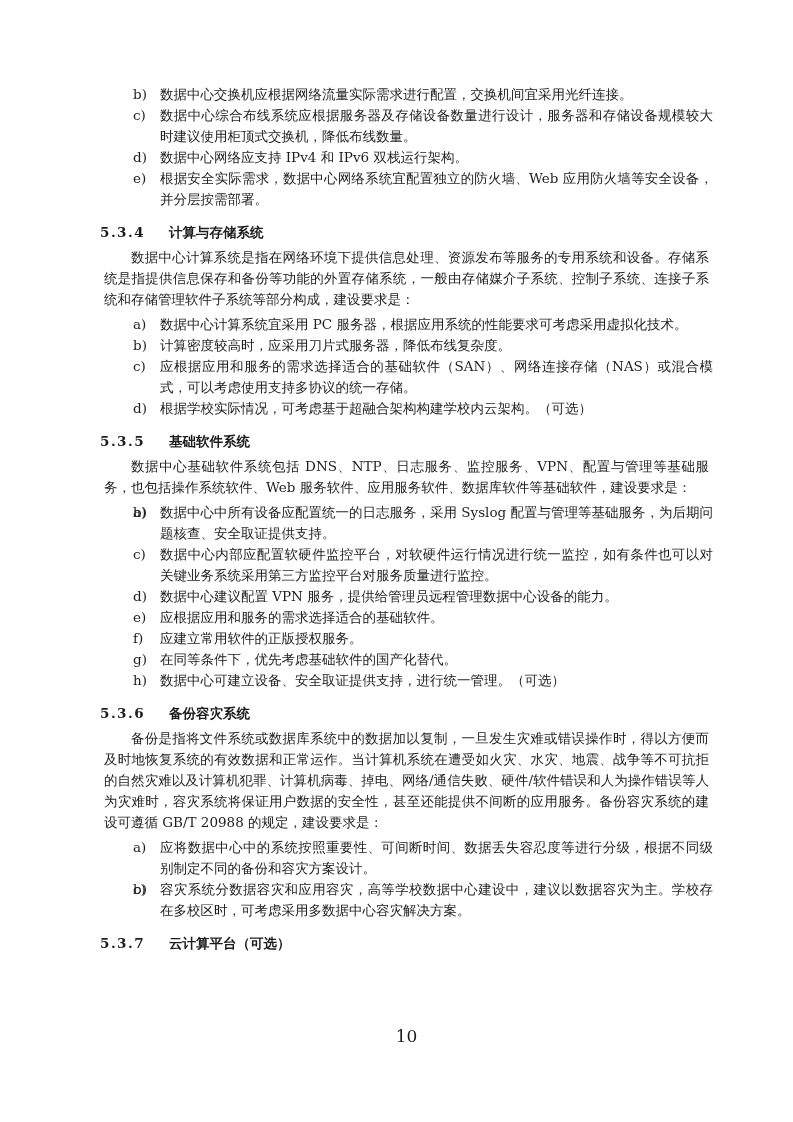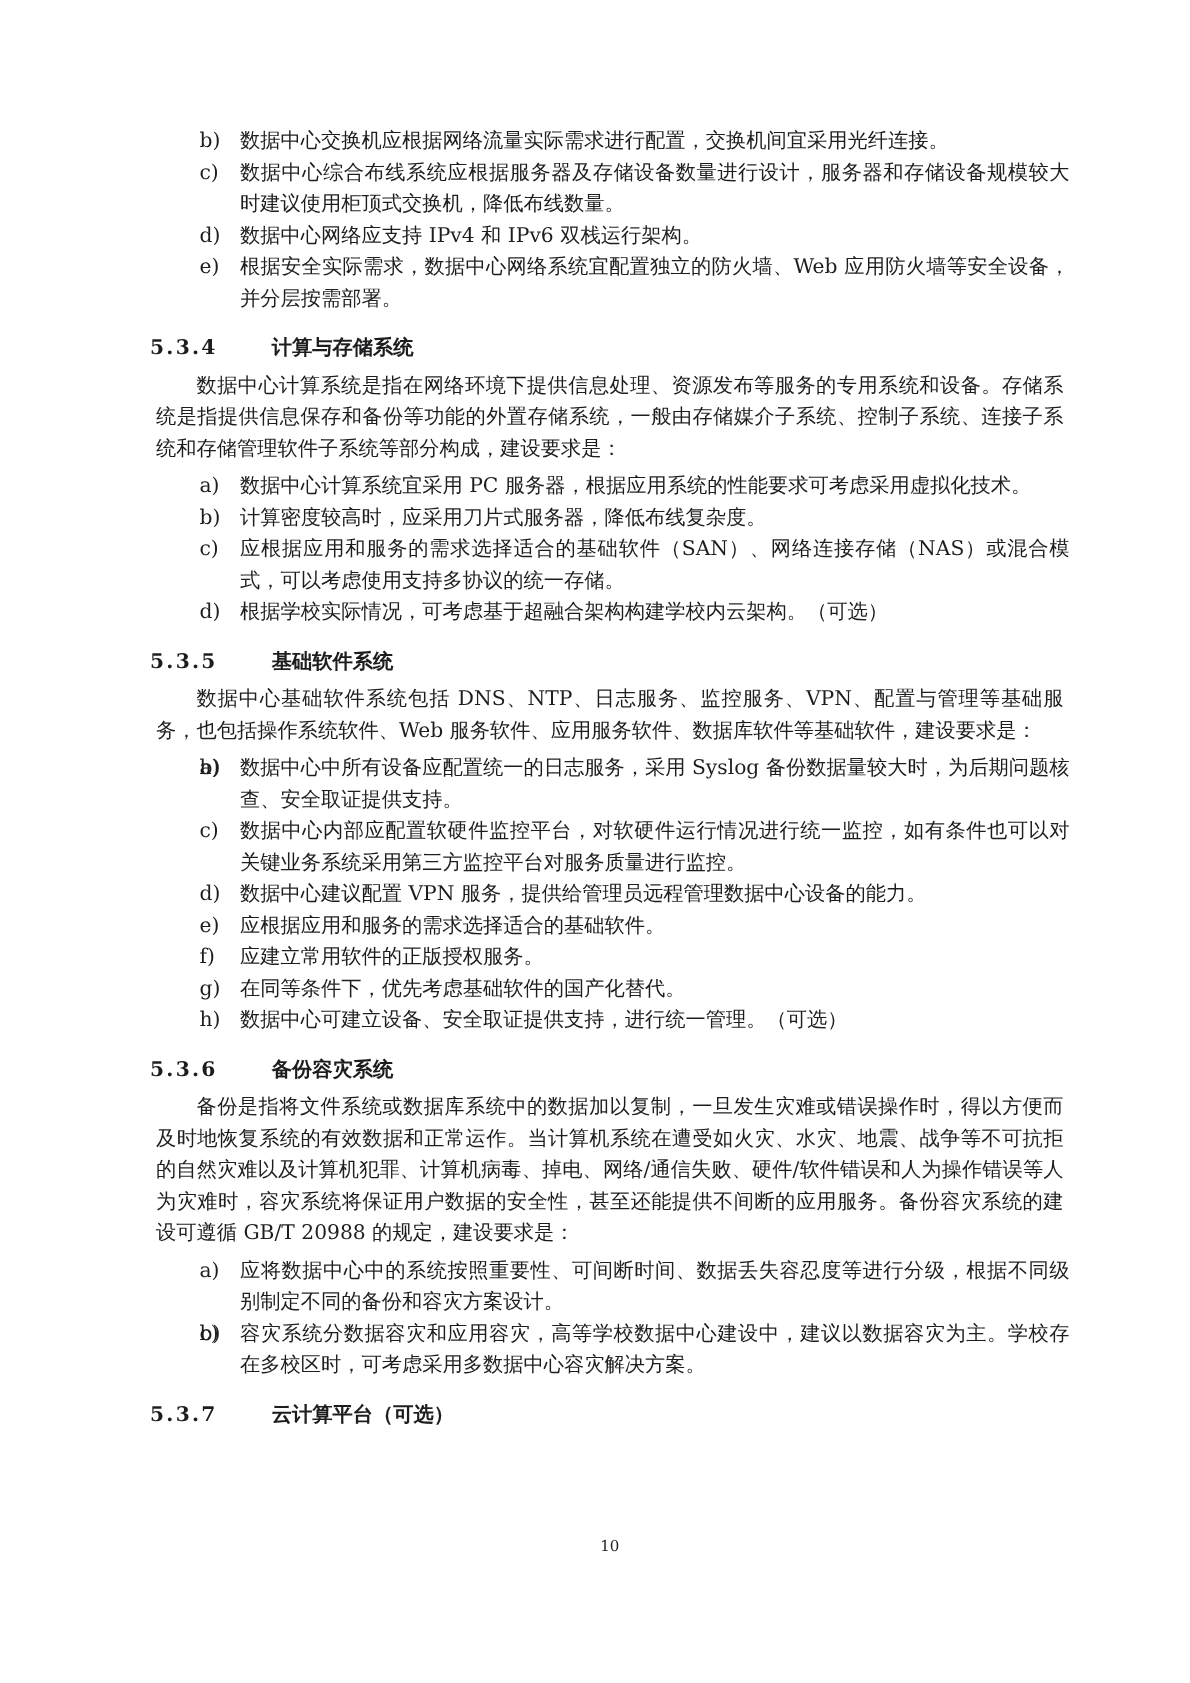--- a/index.html
+++ b/index.html
@@ -38,34 +38,34 @@
     top: 0;
   }
   .heading {
     font-weight: bold;
     margin-top: 12px;
     margin-bottom: 2px;
     text-align: left;
   }
   .heading .num {
     display: inline-block;
-    margin-right: 36px;
+    margin-right: 24px;
     letter-spacing: 1.5px;
   }
   .para {
     margin: 4px;
     text-indent: 2em;
   }
   .page-num {
     position: absolute;
     left: 100px;
     top: 1026px;
     width: 613px;
     text-align: center;
-    font-size: 10px;
+    font-size: 17px;
     color: #1d1d1f;
     font-family: "DejaVu Serif", "Liberation Serif", serif;
   }
 </style>
 </head>
 <body>
 
 <div class="page">
   <div class="content">
 
@@ -114,21 +114,21 @@
     <div class="heading">
       <span class="num">5.3.5</span><span class="ttl">基础软件系统</span>
     </div>
     <p class="para">数据中心基础软件系统包括 DNS、NTP、日志服务、监控服务、VPN、配置与管理等基础服务，也包括操作系统软件、Web 服务软件、应用服务软件、数据库软件等基础软件，建设要求是：</p>
     <div class="list">
       <div class="item">
         <span class="marker">a)</span>
       </div>
       <div class="item">
         <span class="marker">b)</span>
-        <span>数据中心中所有设备应配置统一的日志服务，采用 Syslog 备份数据量较大时，为后期问题核查、安全取证提供支持。</span>
+        <span>数据中心中所有设备应配置统一的日志服务，采用 Syslog 配置与管理等基础服务，为后期问题核查、安全取证提供支持。</span>
       </div>
       <div class="item">
         <span class="marker">c)</span>
         <span>数据中心内部应配置软硬件监控平台，对软硬件运行情况进行统一监控，如有条件也可以对关键业务系统采用第三方监控平台对服务质量进行监控。</span>
       </div>
       <div class="item">
         <span class="marker">d)</span>
         <span>数据中心建议配置 VPN 服务，提供给管理员远程管理数据中心设备的能力。</span>
       </div>
       <div class="item">

